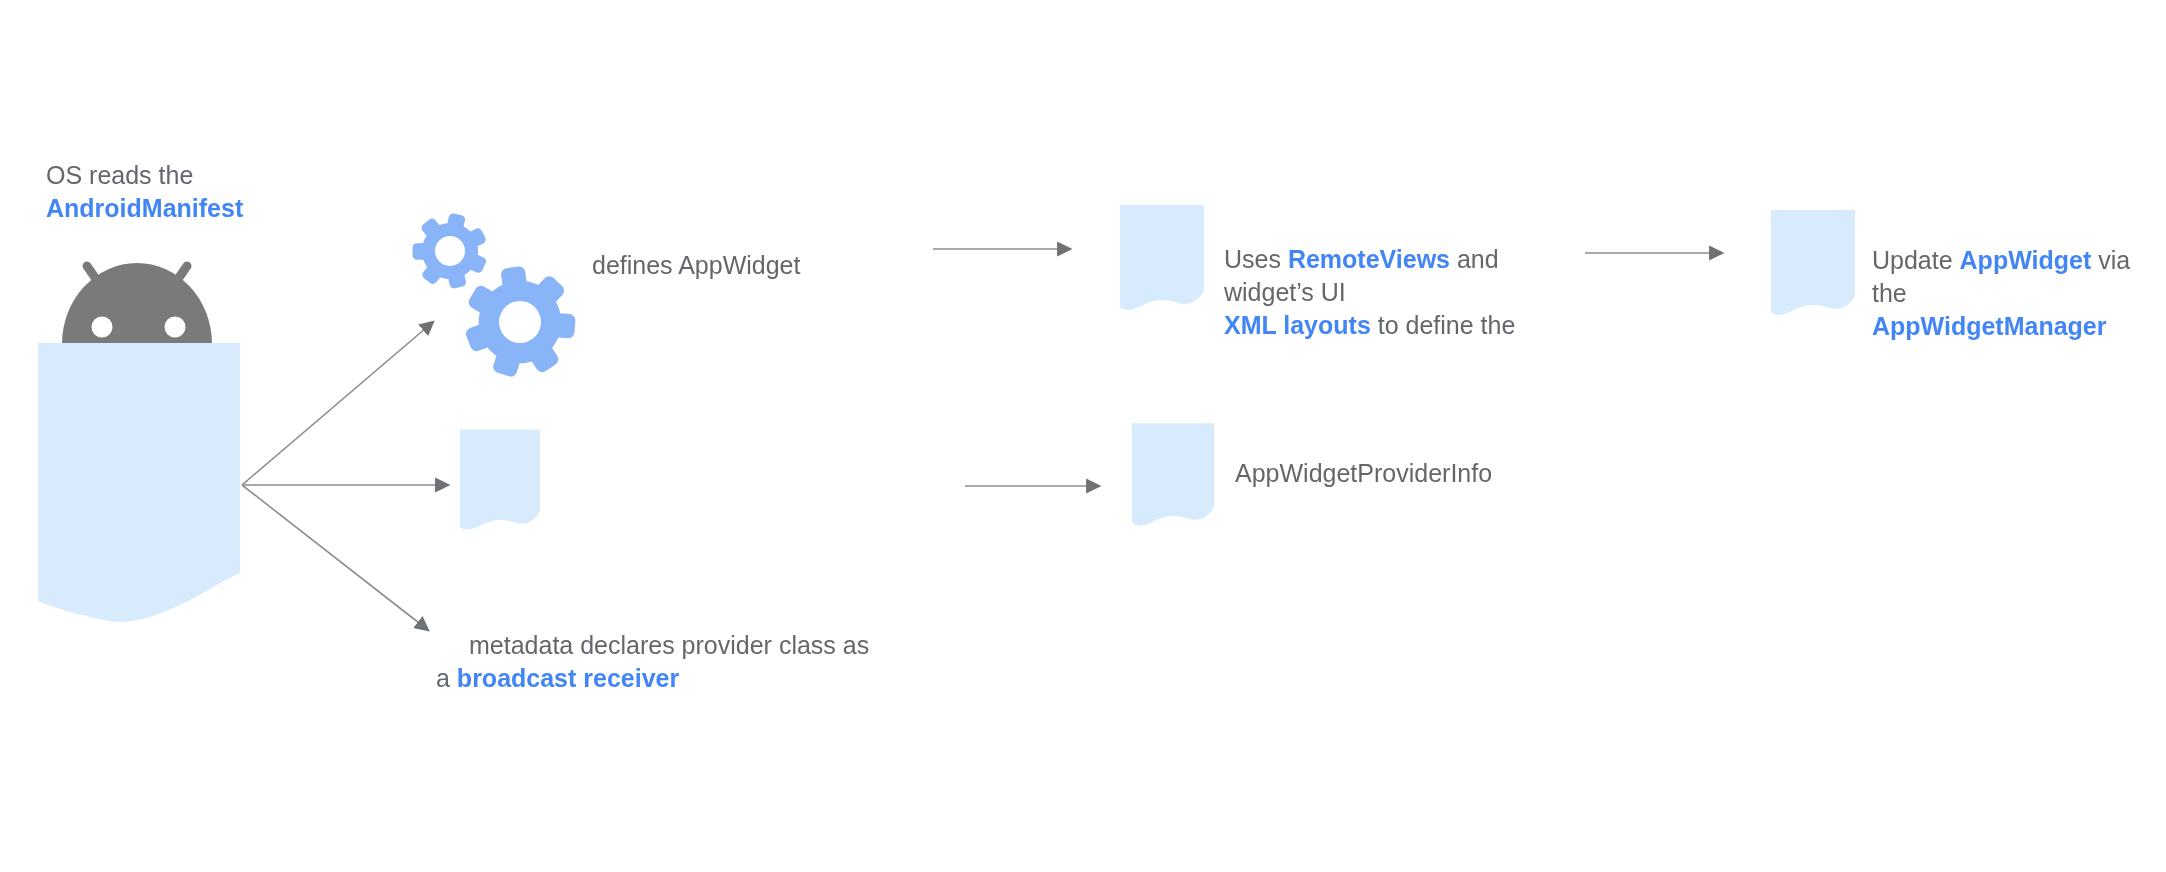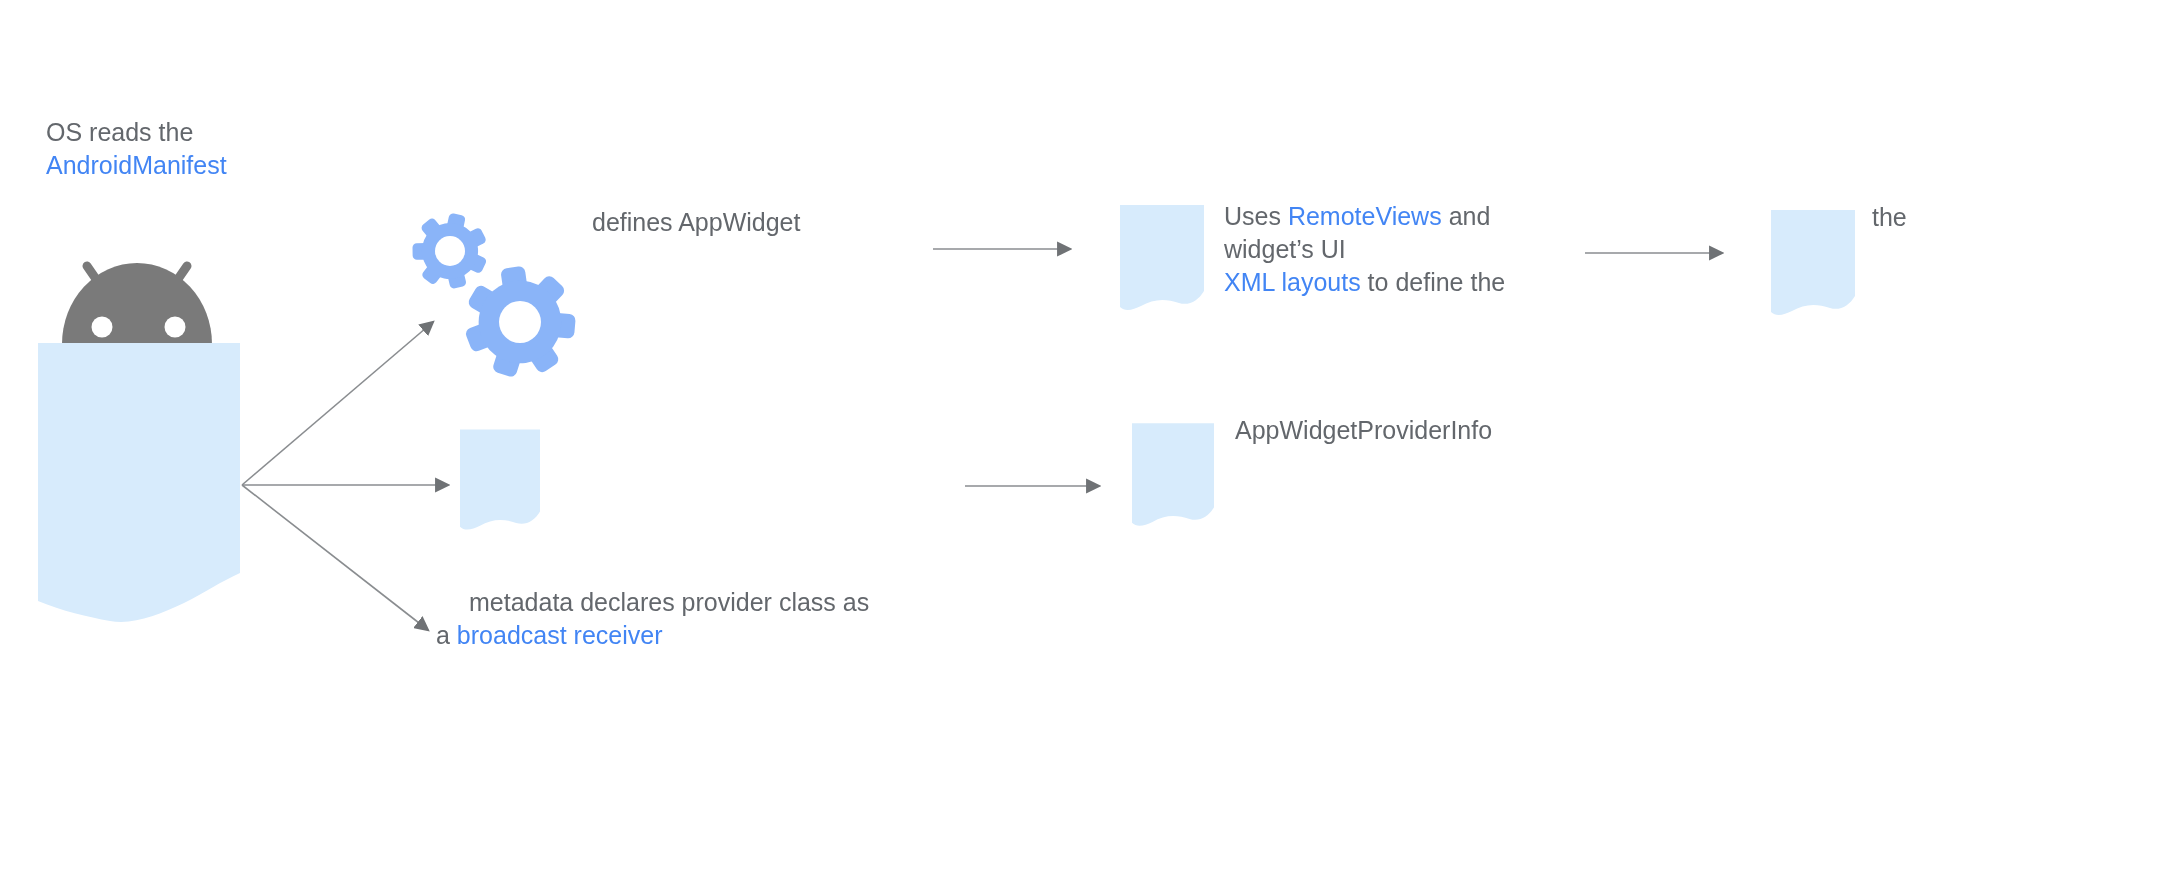--- a/index.html
+++ b/index.html
@@ -11,24 +11,25 @@
     font-family:"Liberation Sans", sans-serif;
     overflow:hidden;
   }
   .abs{position:absolute;}
   .caption{
     position:absolute;
     font-size:25px;
     line-height:33px;
     color:#63676c;
     white-space:nowrap;
+    margin-top:43px;
   }
   .kw{
     color:#4285F4;
-    font-weight:400;
+    font-weight:700;
   }
   .overlay{position:absolute;left:0;top:0;pointer-events:none;}
   .indent1{padding-left:33px;}
 </style>
 </head>
 <body>
 
 <div class="canvas">
 
   <svg width="0" height="0" style="position:absolute" aria-hidden="true">
@@ -104,21 +105,25 @@
     <div>
       <span class="kw">XML layouts</span><span> to define the</span>
     </div>
   </div>
 
   <svg class="abs" style="left:1771px;top:210px" width="84" height="108" viewBox="0 0 84 108">
     <use href="#doc-shape" fill="#D7EBFC"></use>
   </svg>
 
   <div class="caption" style="left:1872px;top:201px">
+    <div>
+      <span>Update </span><span class="kw">AppWidget</span><span> via</span>
+    </div>
     <div><span>the</span></div>
+    <div><span class="kw">AppWidgetManager</span></div>
   </div>
 
   <svg class="abs" style="left:460px;top:428px" width="80" height="106" viewBox="0 0 84 108">
     <use href="#doc-shape" fill="#D7EBFC"></use>
   </svg>
 
 
   <svg class="abs" style="left:1132px;top:422px" width="82" height="108" viewBox="0 0 84 108">
     <use href="#doc-shape" fill="#D7EBFC"></use>
   </svg>

